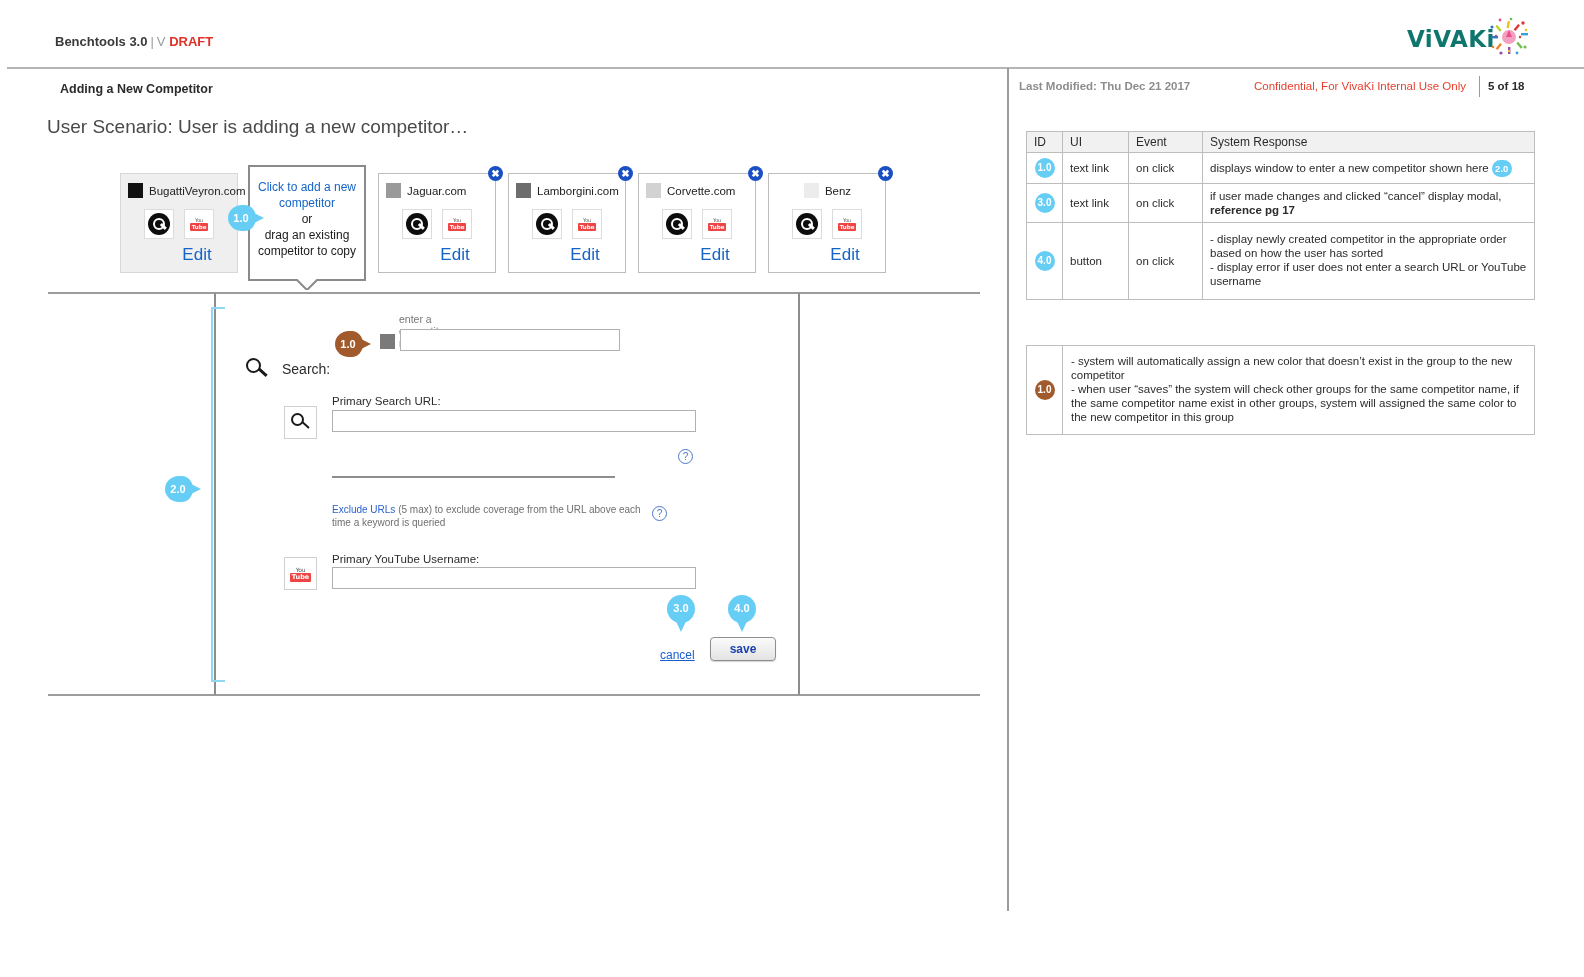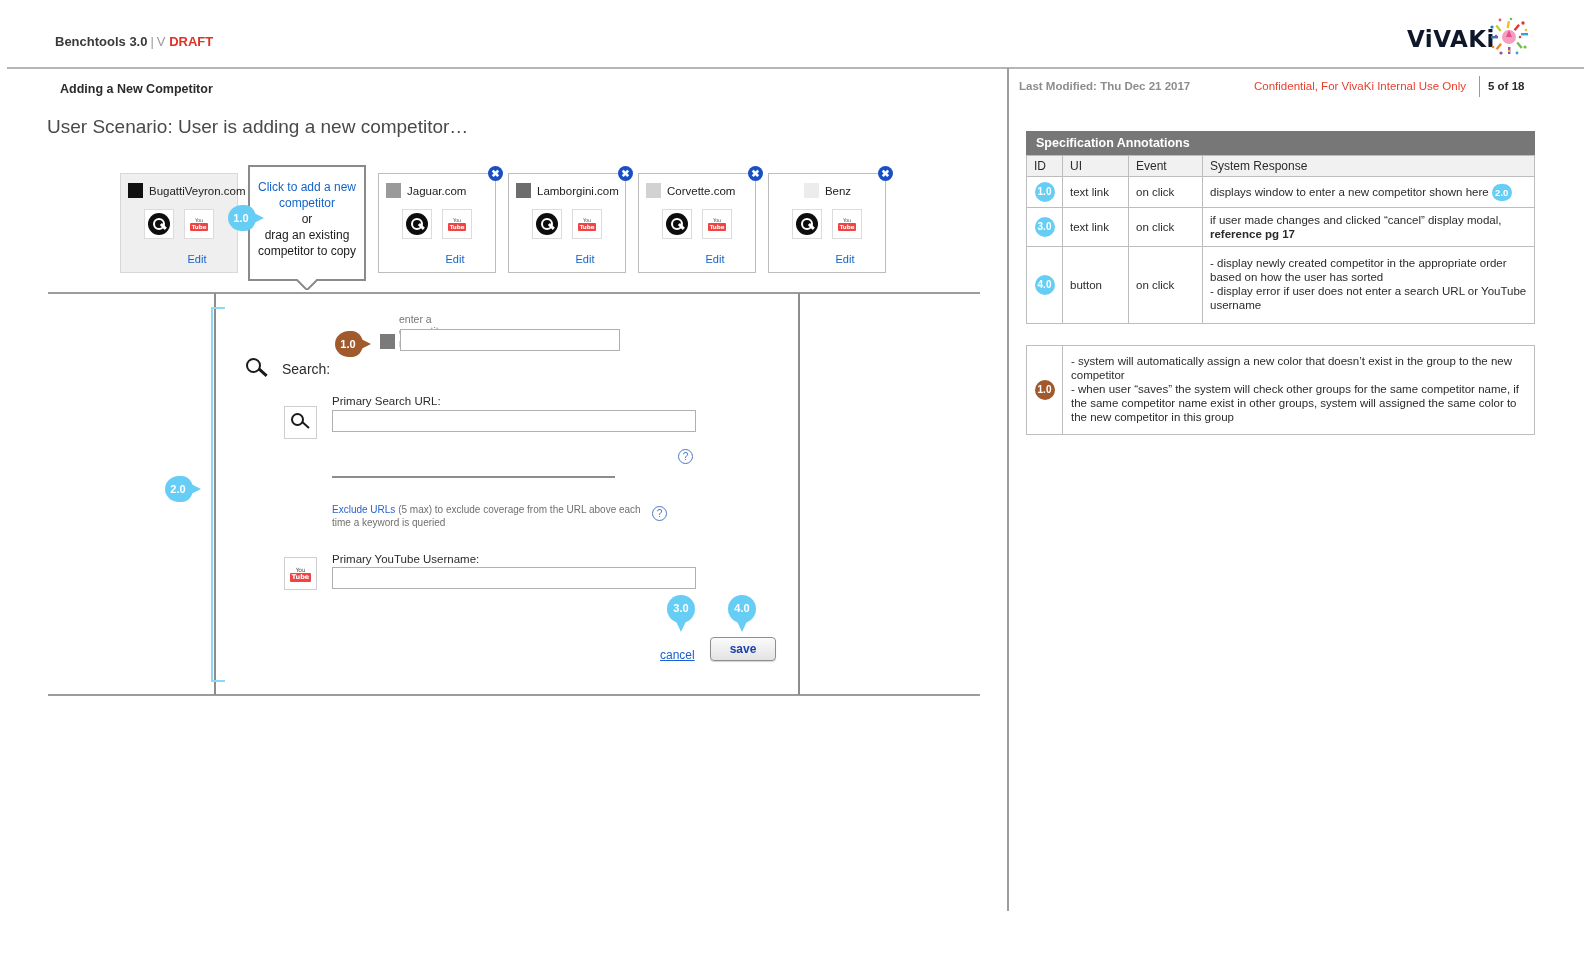--- a/index.html
+++ b/index.html
@@ -12,21 +12,21 @@
 
   
   .doc-header { position:absolute; left:7px; top:0; width:1584px; height:88px; }
   .doc-title { position:absolute; left:48px; top:34px; font-size:13px; font-weight:bold; color:#3a3a3a; }
   .doc-title .sep { color:#9a9a9a; font-weight:normal; padding:0 3px; }
   .doc-title .v { color:#9a9a9a; font-weight:normal; }
   .doc-title .draft { color:#e03127; font-weight:bold; }
 
   .logo { position:absolute; right:62px; top:22px; height:34px; display:flex; align-items:center; }
   .logo-word { font-size:23px; font-weight:bold; letter-spacing:0.5px;
-    font-family:"DejaVu Sans", sans-serif; color:#0f172a; }
+    font-family:"DejaVu Sans", sans-serif; color:#0f766e; }
   .logo-burst { width:40px; height:40px; margin-left:-6px; margin-top:-4px; }
 
   .rule-top { position:absolute; left:0; top:67px; width:1584px; height:2px; background:#b5b5b5; }
 
   .subhead { position:absolute; left:48px; top:82px; font-size:12.5px; font-weight:bold; color:#2b2b2b;margin-left:12px; }
   .meta-modified { position:absolute; left:1019px; top:80px; font-size:11.5px; font-weight:bold; color:#8d8d8d; }
   .meta-conf { position:absolute; left:1254px; top:80px; font-size:11.5px; color:#e8402f; }
   .meta-div { position:absolute; left:1479px; top:76px; width:1px; height:21px; background:#9b9b9b; }
   .meta-page { position:absolute; left:1488px; top:80px; font-size:11.5px; font-weight:bold; color:#2b2b2b; }
 
@@ -50,21 +50,21 @@
   .ic-search::before { content:""; position:absolute; left:5px; top:5px; width:8px; height:8px;
     border:2px solid #fff; border-radius:50%; }
   .ic-search::after { content:""; position:absolute; left:12px; top:12px; width:7px; height:2.5px;
     background:#fff; transform:rotate(45deg); }
   .ic-yt { width:22px; height:17px; background:#fff; display:flex; flex-direction:column;
           align-items:center; justify-content:center; }
   .yt-top { font-size:5px; color:#5a5a5a; line-height:6px; letter-spacing:-0.2px; font-family:"DejaVu Sans", sans-serif;}
   .yt-bot { background:#ef4444; color:#fff; font-size:5.5px; line-height:8px; padding:0 2px;
             border-radius:1px; font-weight:bold; font-family:"DejaVu Sans", sans-serif;}
   .card-edit { position:absolute; left:0; right:0; bottom:7px; text-align:center;
-               font-size:11px; color:#1464c8;margin-left:36px; }
+               font-size:17px; color:#1464c8;margin-left:36px; }
   .card-close { position:absolute; right:-8px; top:-8px; width:15px; height:15px; border-radius:50%;
      background:#1a4fc4; color:#fff; font-size:10px; line-height:15px; text-align:center; font-weight:bold; }
 
   
   .card-add {
     position:absolute; top:-8px; left:128px; width:118px; height:116px;
     border:2px solid #8a8a8a; background:#fff; color:#1464c8;
     font-size:12px; line-height:16px; text-align:center; padding:12px 6px 0;
   }
   .card-add .or { color:#222; }
@@ -405,21 +405,20 @@
       <span class="tip"></span>
     <span class="lbl">4.0</span>
   </div>
   <a class="cancel-link" href="#">cancel</a>
   <div class="save-btn">save</div>
 </div>
 
 <div class="vdiv"></div>
 
 <div class="ann" style="top:131px;">
-  <div class="ann-title">Specification Annotations</div>
   <table class="anntbl">
     <thead>
       <tr>
         <th class="idcol">ID</th>
         <th class="uicol">UI</th>
         <th class="evcol">Event</th>
         <th>System Response</th>
       </tr>
     </thead>
     <tbody>

